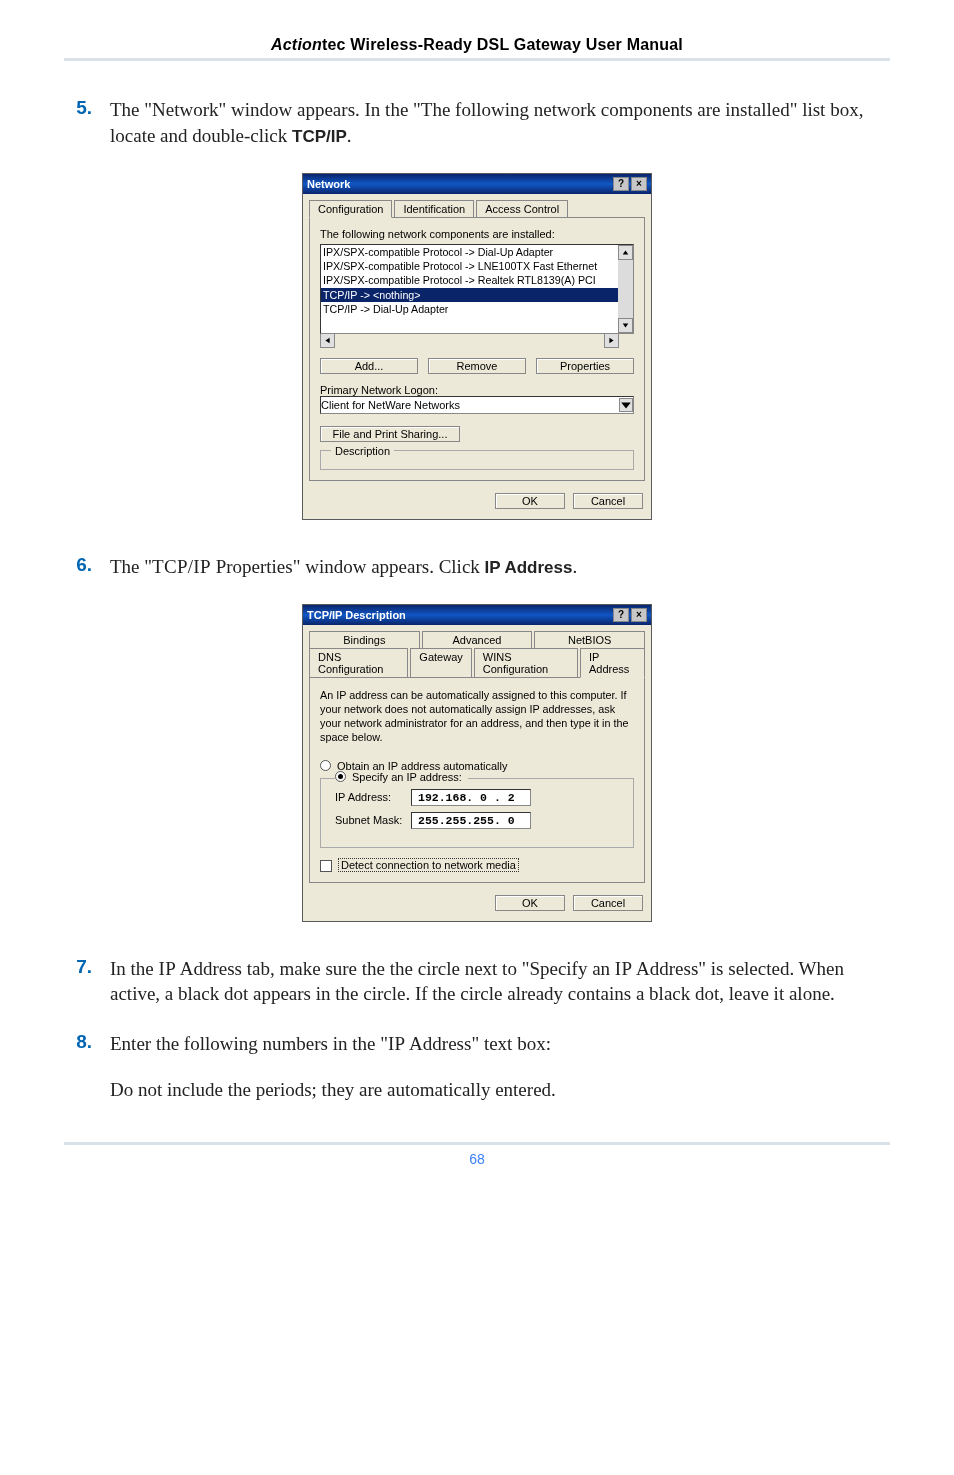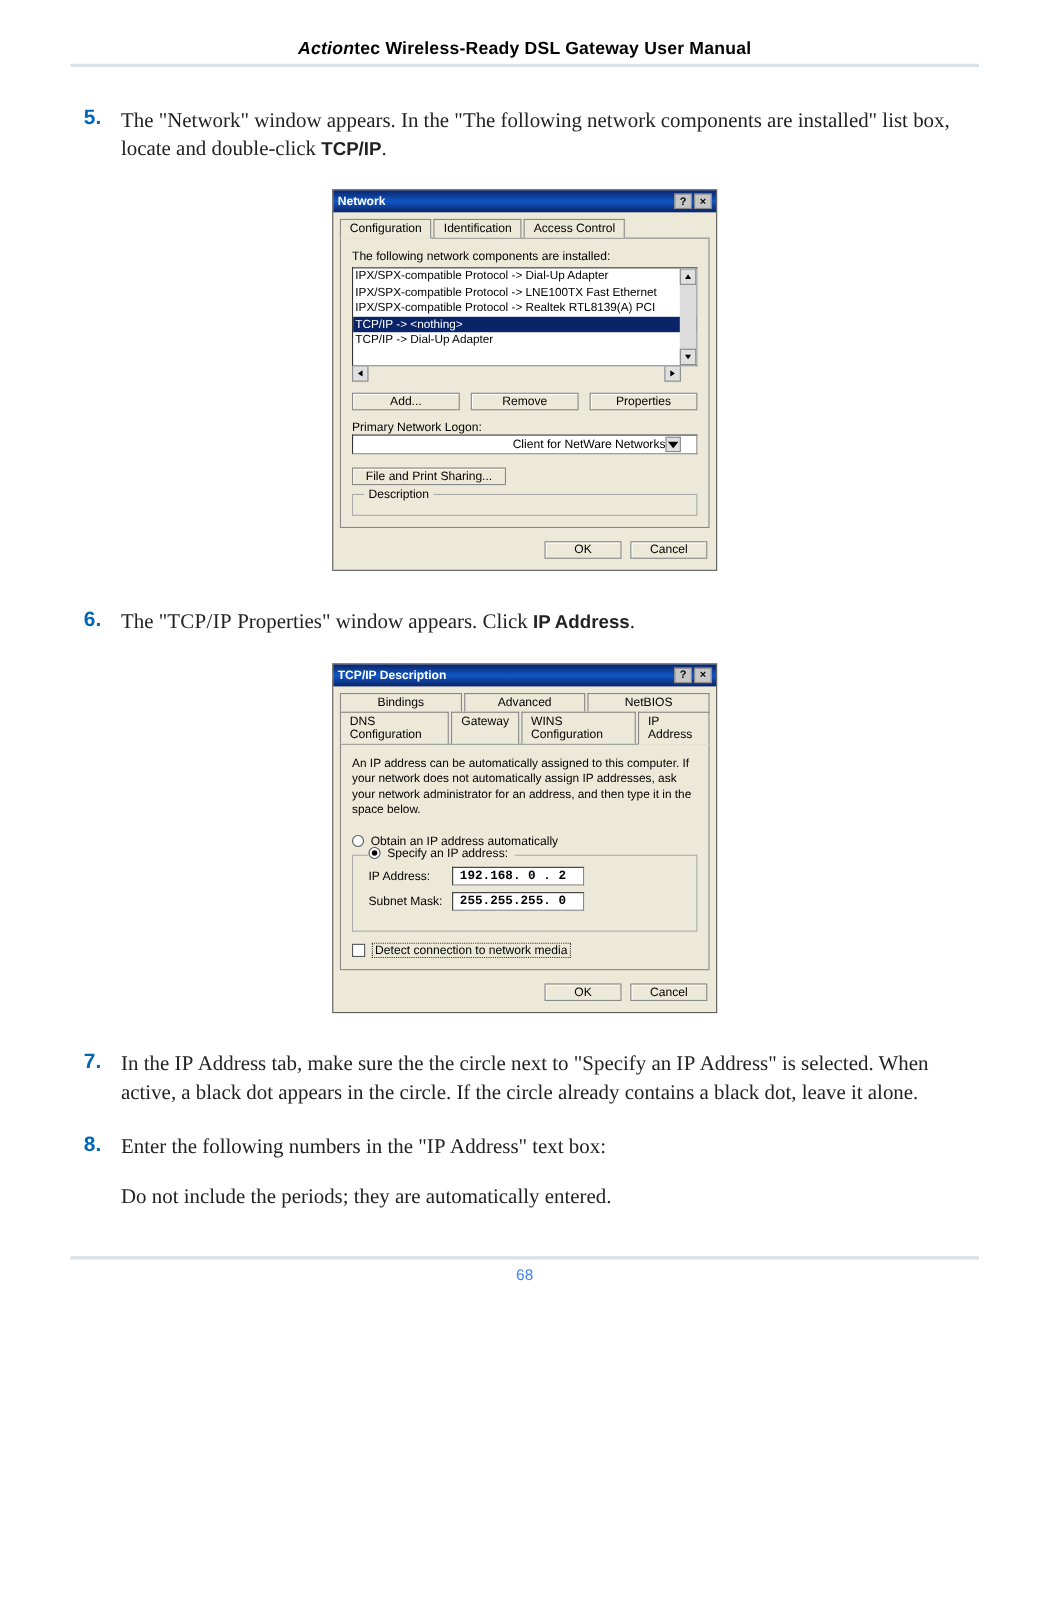--- a/index.html
+++ b/index.html
@@ -114,21 +114,21 @@
   .scrollers{ display:flex; justify-content:space-between; margin-top:-1px;}
   .btnrow{display:flex; gap:10px; margin:10px 0;}
   .winbtn{
     flex:1; text-align:center;
     border:1px solid #888; background:#ece9d8;
     padding:1px 4px;
     box-shadow: inset 1px 1px 0 #fff;
     font-size:11px;
   }
   .combo{
-    background:#fff;border:1px inset #888; padding:1px 14px; display:flex; justify-content:flex-end;align-items:center;
+    background:#fff;border:1px inset #888; padding:1px 0; display:flex; justify-content:space-between;align-items:center;
   }
   .combo .arrow{ width:14px;height:14px;border:1px solid #888;background:#e0e0e0;display:flex;align-items:center;justify-content:center;font-size:8px;}
   .group{
     border:1px solid #aaa; padding:8px 10px 10px; margin-top:8px;text-align:center;
   }
   .grouplabel{ margin-top:-14px; background:#ece9d8; width:max-content; padding:0 4px; font-size:11px;}
   .btmbar{
     display:flex; justify-content:flex-end; gap:8px;
     padding: 6px 8px 10px;
   }
@@ -137,21 +137,21 @@
   .dlg2-tabrow1{display:flex;gap:2px;padding:6px 6px 0;}
   .dlg2-tabrow2{display:flex;gap:2px;padding:0 6px;}
   .small{font-size:10.8px; line-height:1.3;}
   .radio{display:flex;gap:6px; margin:6px 0;}
   .radio-dot{width:11px;height:11px;border:1px solid #555;border-radius:50%;background:#fff;display:flex;align-items:center;justify-content:center;}
   .radio-dot .dot{width:5px;height:5px;border-radius:50%;background:#000;}
   .radiogrp{border:1px solid #aaa;padding:8px 14px 12px; margin:4px 0 10px;}
   .fldrow{display:flex;align-items:center;margin:6px 0;}
   .fldrow label{width:76px;}
   .txtfld{font-family: 'Courier New', monospace; font-size:11.5px; font-weight:bold; background:#fff;border:1px inset #888;padding:1px 6px; width:120px;}
-  .chk{display:flex;align-items:center;gap:6px;}
+  .chk{display:flex;align-items:flex-end;gap:6px;}
   .chk-box{width:12px;height:12px;border:1px solid #555;background:#fff;}
   .dotted{border:1px dotted #333;padding:0 2px;}
   .footer{
     margin-top:40px;
     text-align:center;
   }
   .footer-rule{height:3px;background:#d9e2e8;margin-bottom:6px;}
   .pg{font-family:Arial,sans-serif;font-weight:normal;font-size:14px;color:#3b82f6;}
 </style>
 </head>

